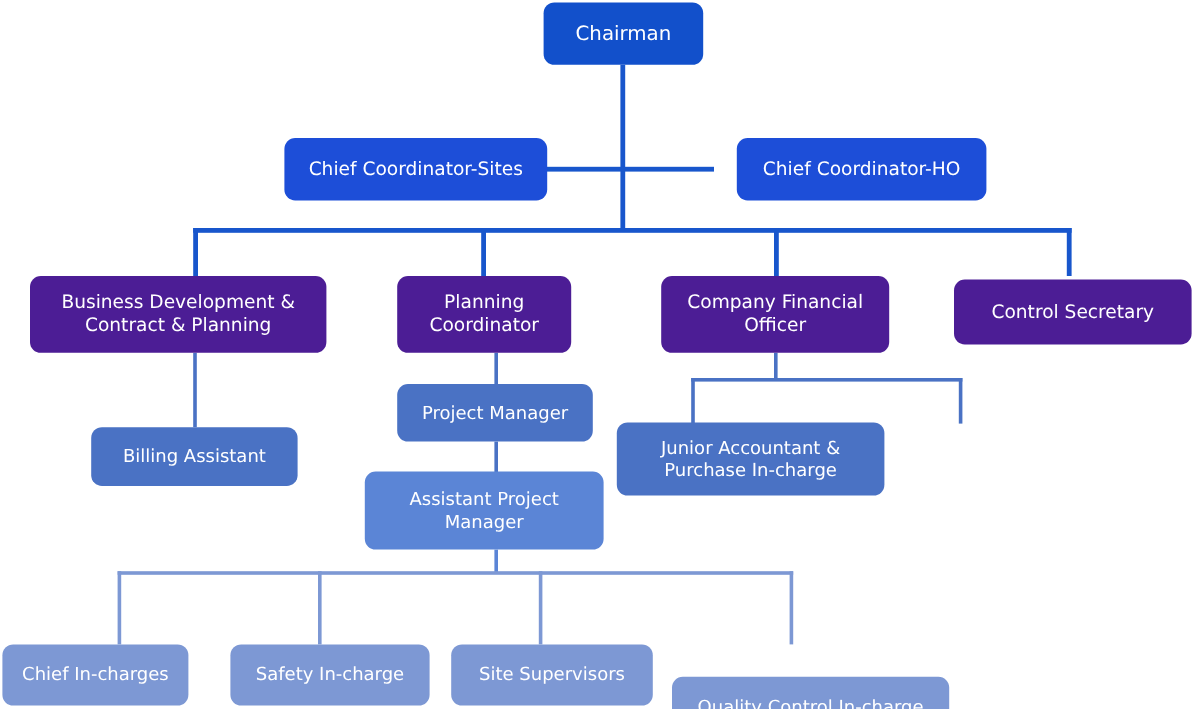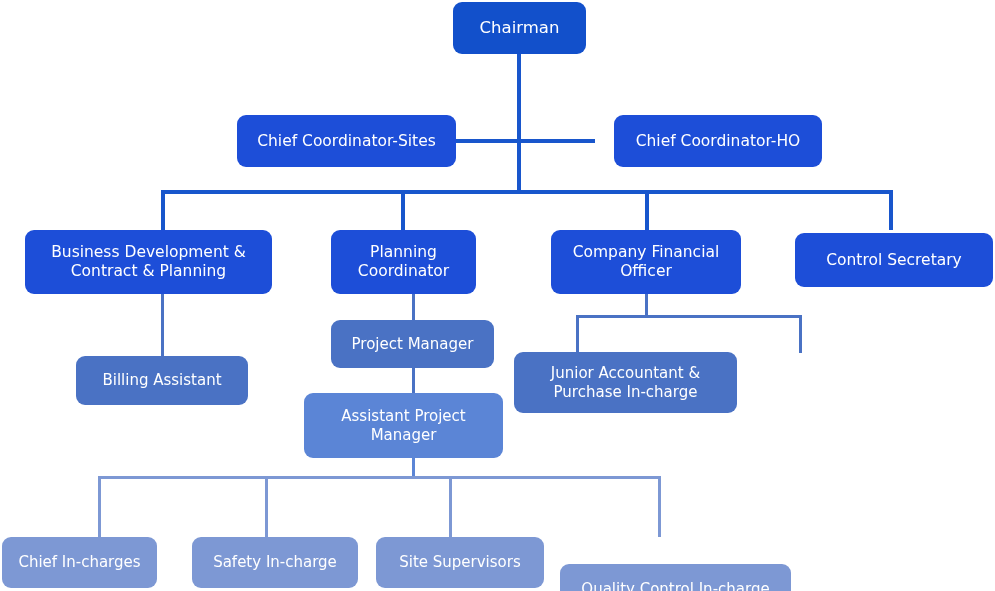--- a/index.html
+++ b/index.html
@@ -20,21 +20,21 @@
     text-align:center;
     color:#ffffff;
     border-radius:9px;
     line-height:1.22;
     padding:16px 8px;
     z-index:3;
     white-space:pre-line;
   }
   .lvl1{background:#1250CB;font-size:16.5px;}
   .lvl2{background:#1d4ed8;font-size:15.5px;}
-  .lvl3{background:#1d4ed8;font-size:15.5px;}
+  .lvl3{background:#4c1d95;font-size:15.5px;}
   .lvl4{background:#4A72C4;font-size:15px;}
   .lvl4b{background:#5B85D6;font-size:15px;}
   .lvl5{background:#7D98D4;font-size:15px;}
 
   .ln{position:absolute;z-index:1;}
   .c-dark{background:#1856CC;}
   .c-mid{background:#4A72C4;}
   .c-light{background:#7D98D4;}
   .c-slate{background:#5B85D6;}
 </style>

